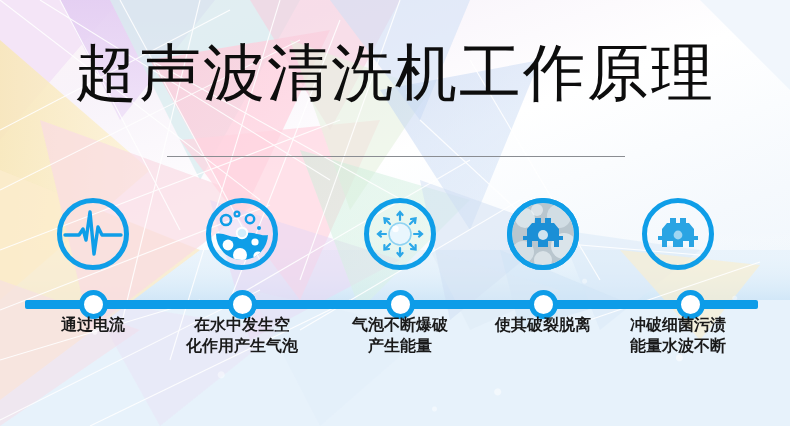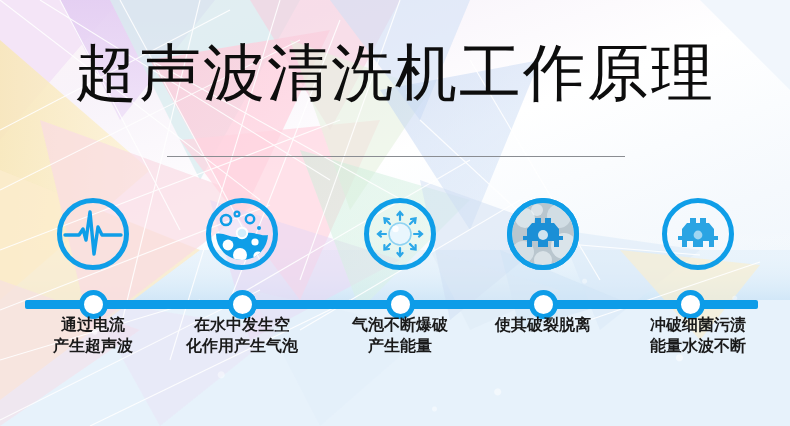--- a/index.html
+++ b/index.html
@@ -170,21 +170,20 @@
 
   <div class="step" style="left:15px">
     <div class="icon-wrap">
       <div class="icon-ring"></div>
       <svg class="icon-svg" viewBox="0 0 72 72">
         <path d="M8,37 L22,37 L26,31 L29,42 L33,14 L37,56 L41,29 L45,37 L64,37" fill="none" stroke="#0f9ee8" stroke-width="3.4" stroke-linecap="round" stroke-linejoin="round"></path>
       </svg>
     </div>
     <div class="caption">
       <span>通过电流</span>
-      <span>产生超声波</span>
     </div>
   </div>
 
   <div class="step" style="left:164px">
     <div class="icon-wrap">
       <div class="icon-ring"></div>
       <svg class="icon-svg" viewBox="0 0 72 72">
         <defs>
           <clipPath id="clip2">
               <circle cx="36" cy="36" r="26"></circle>
@@ -265,21 +264,21 @@
           <circle cx="36" cy="37" r="5" fill="#cfe3ef"></circle>
         </g>
         <circle cx="36" cy="36" r="33.5" fill="none" stroke="#0f9ee8" stroke-width="5"></circle>
       </svg>
     </div>
     <div class="caption">
       <span>使其破裂脱离</span>
     </div>
   </div>
 
-  <div class="step" style="left:620px">
+  <div class="step" style="left:600px">
     <div class="icon-wrap">
       <div class="icon-ring"></div>
       <svg class="icon-svg" viewBox="0 0 72 72">
         <path d="M28,20 h6 v5 h4 v-5 h6 v5 h3 l5,6 v7 h4 v4 h-4 v7 h-5 v-6 h-6 v6 h-10 v-6 h-6 v6 h-5 v-7 h-4 v-4 h4 v-7 l5,-6 h3 z" fill="#2aa4e3"></path>
         <circle cx="36" cy="37" r="4.4" fill="#ffffff" opacity=".55"></circle>
       </svg>
     </div>
     <div class="caption">
       <span>冲破细菌污渍</span>
       <span>能量水波不断</span>

